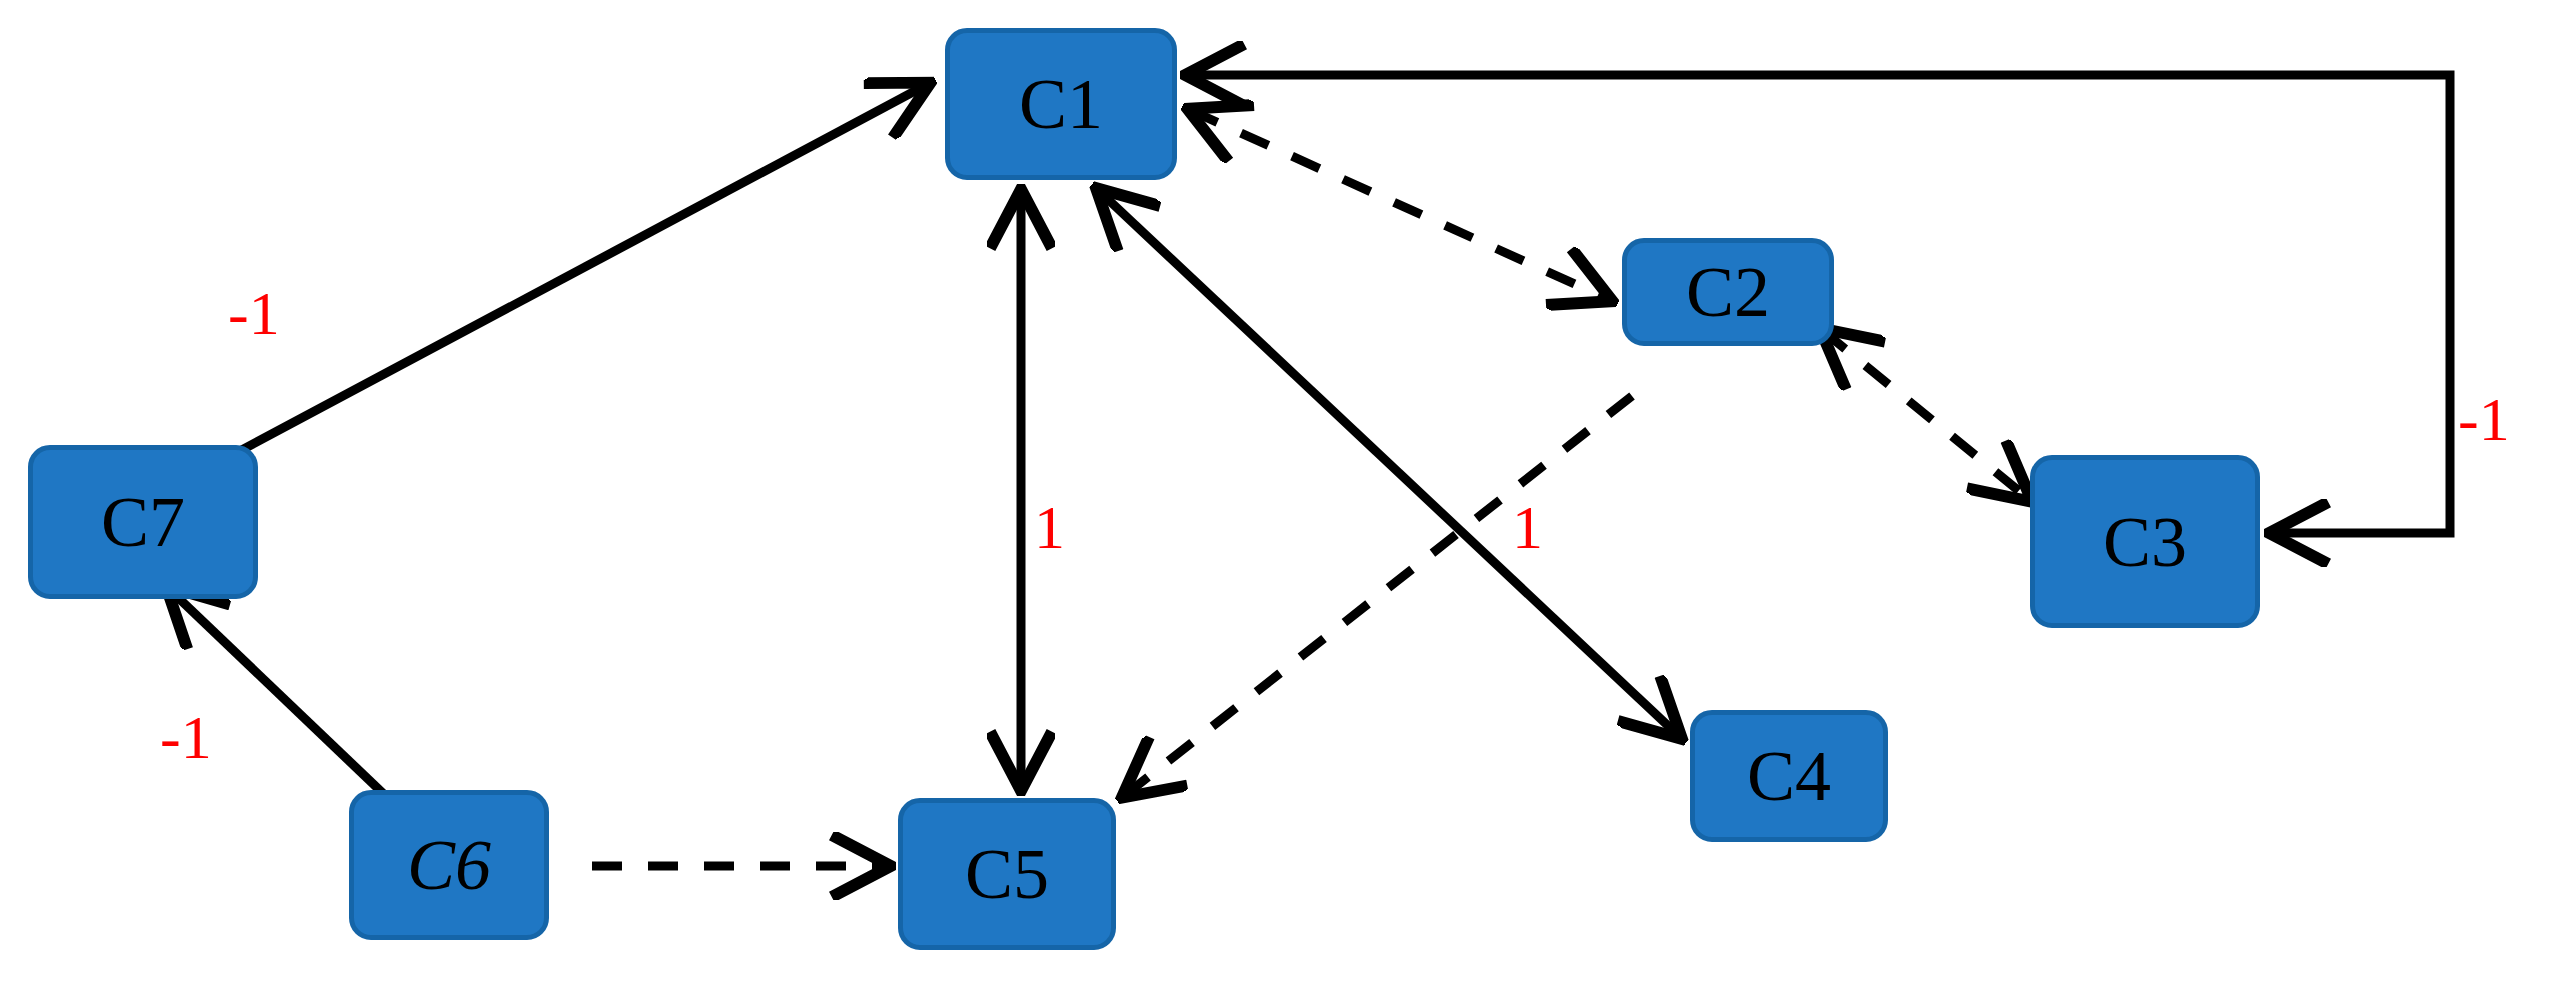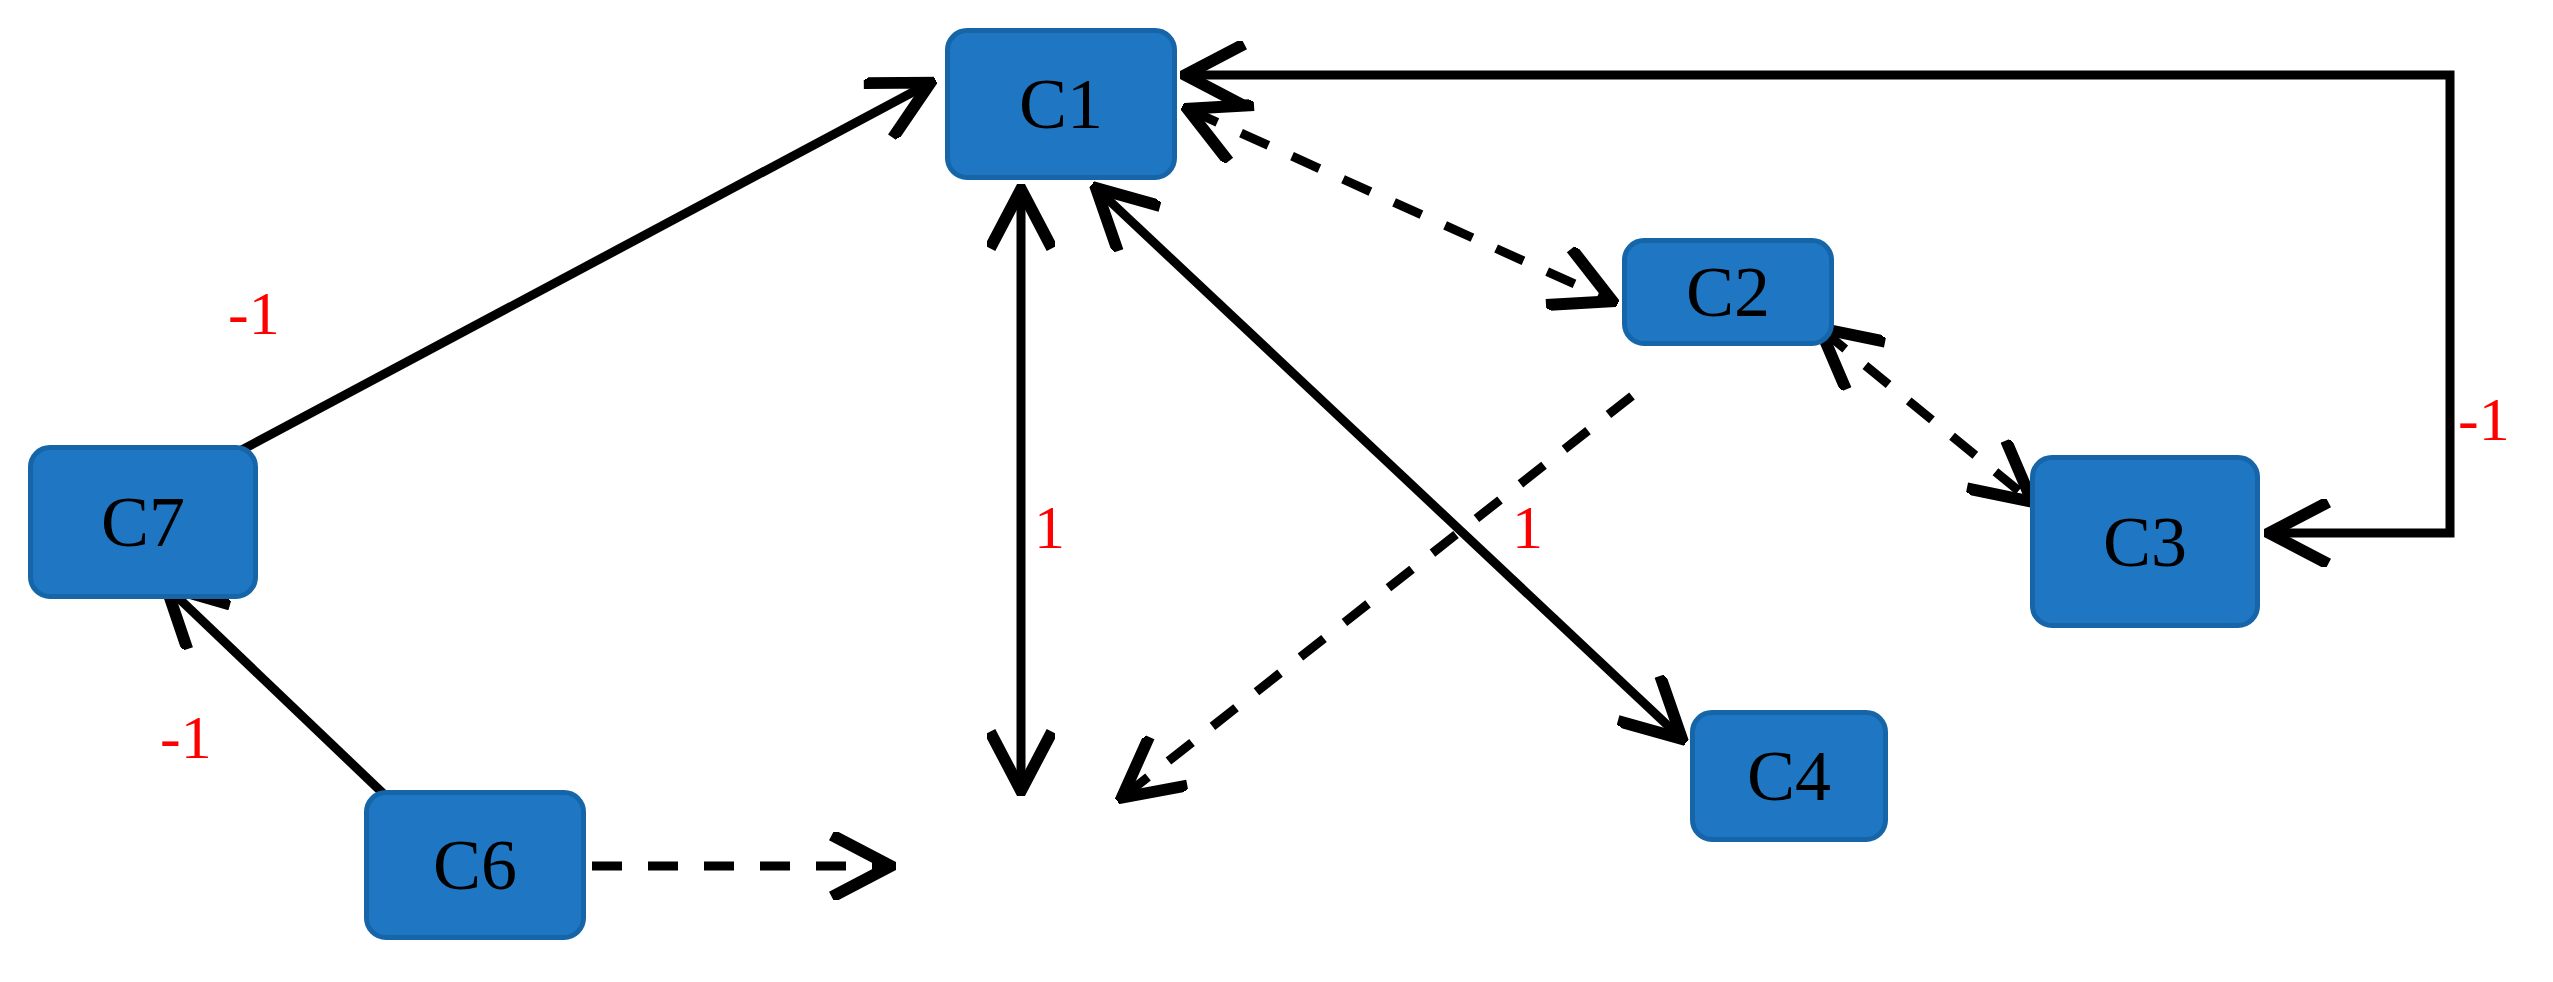--- a/index.html
+++ b/index.html
@@ -95,22 +95,25 @@
   </div>
 
   <div class="node" style="left:2030px; top:455px; width:230px; height:173px;">
     <span>C3</span>
   </div>
 
   <div class="node" style="left:1690px; top:710px; width:198px; height:132px;">
     <span>C4</span>
   </div>
 
+  <div class="node" style="left:898px; top:798px; width:218px; height:152px;">
+    <span>C5</span>
+  </div>
 
-  <div class="node" style="left:364px; top:790px; width:222px; height:150px;">
+  <div class="node" style="left:349px; top:790px; width:200px; height:150px;font-style:italic;">
     <span>C6</span>
   </div>
 
   <div class="node" style="left:28px; top:445px; width:230px; height:154px;text-align:center;">
     <span>C7</span>
   </div>
 
   <div class="edge-label" style="left:228px; top:282px;">-1</div>
 
   <div class="edge-label" style="left:1034px; top:496px;">1</div>

